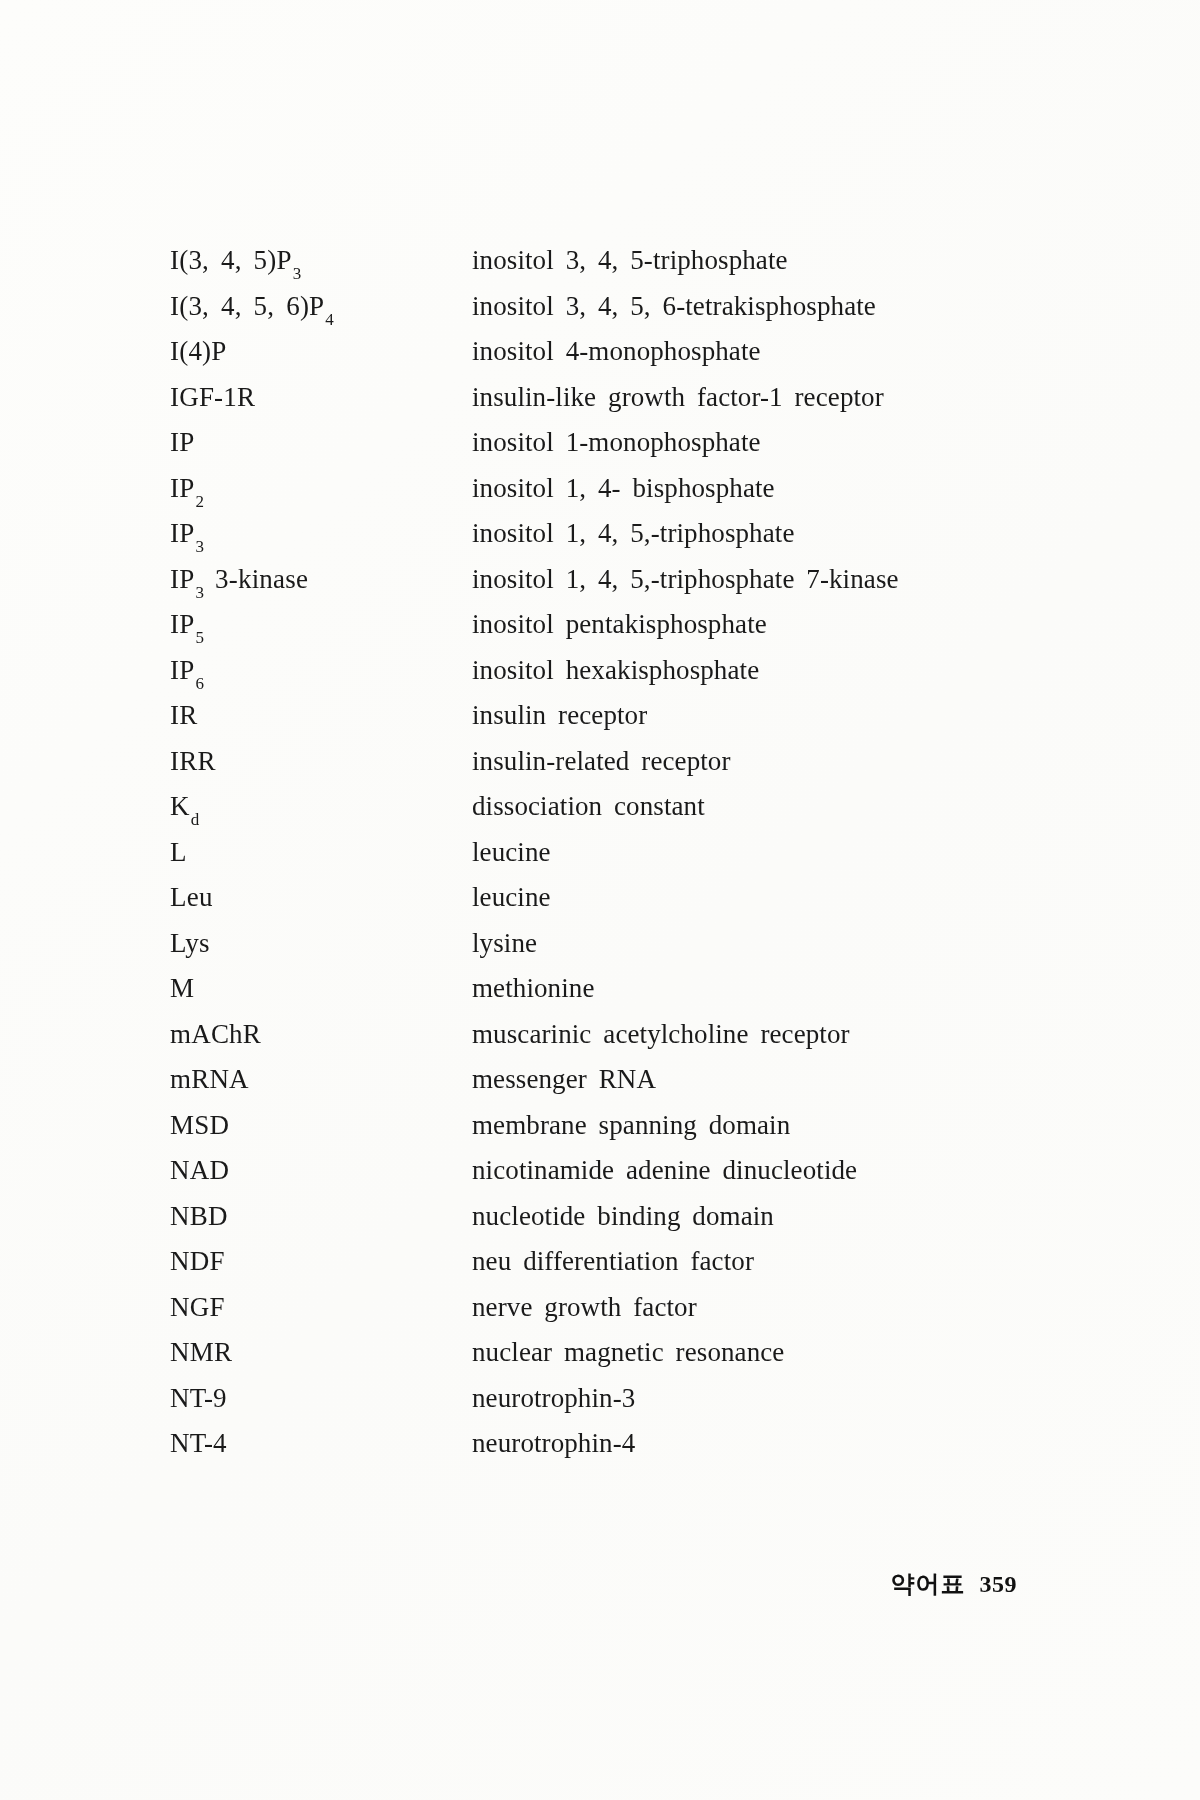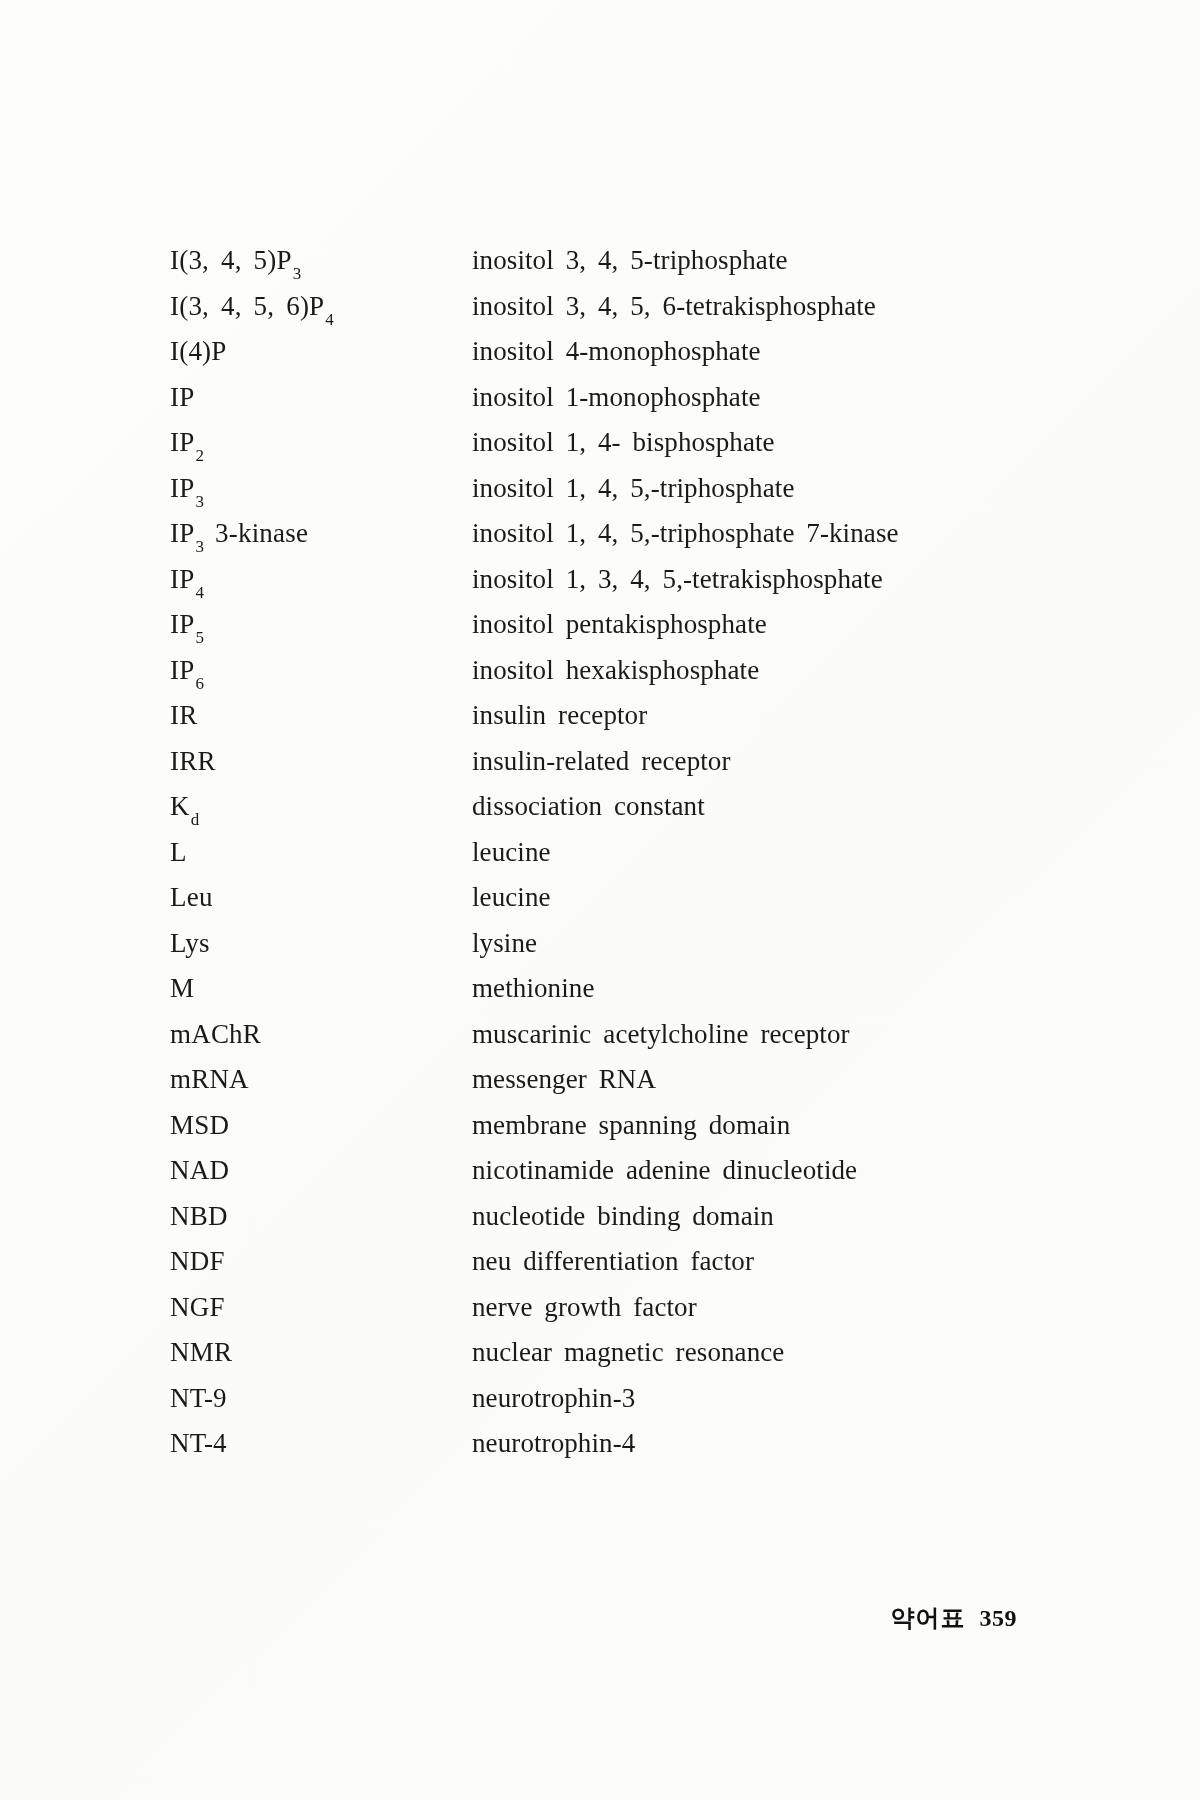--- a/index.html
+++ b/index.html
@@ -40,21 +40,21 @@
     position: relative;
     top: 4px;
     left: 1px;
   }
   .def {
     flex: 1 1 auto;
     letter-spacing: 0.1px;
   }
   .footer {
     position: absolute;
-    top: 1601px;
+    top: 1567px;
     right: 183px;
     font-size: 24px;
     font-weight: bold;
     line-height: 34px;
     color: #111;
     font-family: "Liberation Serif", "DejaVu Serif", serif;
   }
   .footer .footer-label { letter-spacing: 1px; }
   .footer .footer-page { margin-left: 14px; letter-spacing: 0.5px; }
 </style>
@@ -72,20 +72,24 @@
     <div class="row">
       <span class="abbr"><span class="abbr-main">I(3, 4, 5, 6)P</span><sub class="abbr-sub">4</sub></span>
       <span class="def">inositol 3, 4, 5, 6-tetrakisphosphate</span>
     </div>
 
     <div class="row">
       <span class="abbr"><span class="abbr-main">I(4)P</span></span>
       <span class="def">inositol 4-monophosphate</span>
     </div>
 
+    <div class="row">
+      <span class="abbr"><span class="abbr-main">IGF-1R</span></span>
+      <span class="def">insulin-like growth factor-1 receptor</span>
+    </div>
 
     <div class="row">
       <span class="abbr"><span class="abbr-main">IP</span></span>
       <span class="def">inositol 1-monophosphate</span>
     </div>
 
     <div class="row">
       <span class="abbr"><span class="abbr-main">IP</span><sub class="abbr-sub">2</sub></span>
       <span class="def">inositol 1, 4- bisphosphate</span>
     </div>
@@ -93,24 +97,20 @@
     <div class="row">
       <span class="abbr"><span class="abbr-main">IP</span><sub class="abbr-sub">3</sub></span>
       <span class="def">inositol 1, 4, 5,-triphosphate</span>
     </div>
 
     <div class="row">
       <span class="abbr"><span class="abbr-main">IP</span><sub class="abbr-sub">3</sub><span class="abbr-after"> 3-kinase</span></span>
       <span class="def">inositol 1, 4, 5,-triphosphate 7-kinase</span>
     </div>
 
-    <div class="row">
-      <span class="abbr"><span class="abbr-main">IP</span><sub class="abbr-sub">4</sub></span>
-      <span class="def">inositol 1, 3, 4, 5,-tetrakisphosphate</span>
-    </div>
 
     <div class="row">
       <span class="abbr"><span class="abbr-main">IP</span><sub class="abbr-sub">5</sub></span>
       <span class="def">inositol pentakisphosphate</span>
     </div>
 
     <div class="row">
       <span class="abbr"><span class="abbr-main">IP</span><sub class="abbr-sub">6</sub></span>
       <span class="def">inositol hexakisphosphate</span>
     </div>

